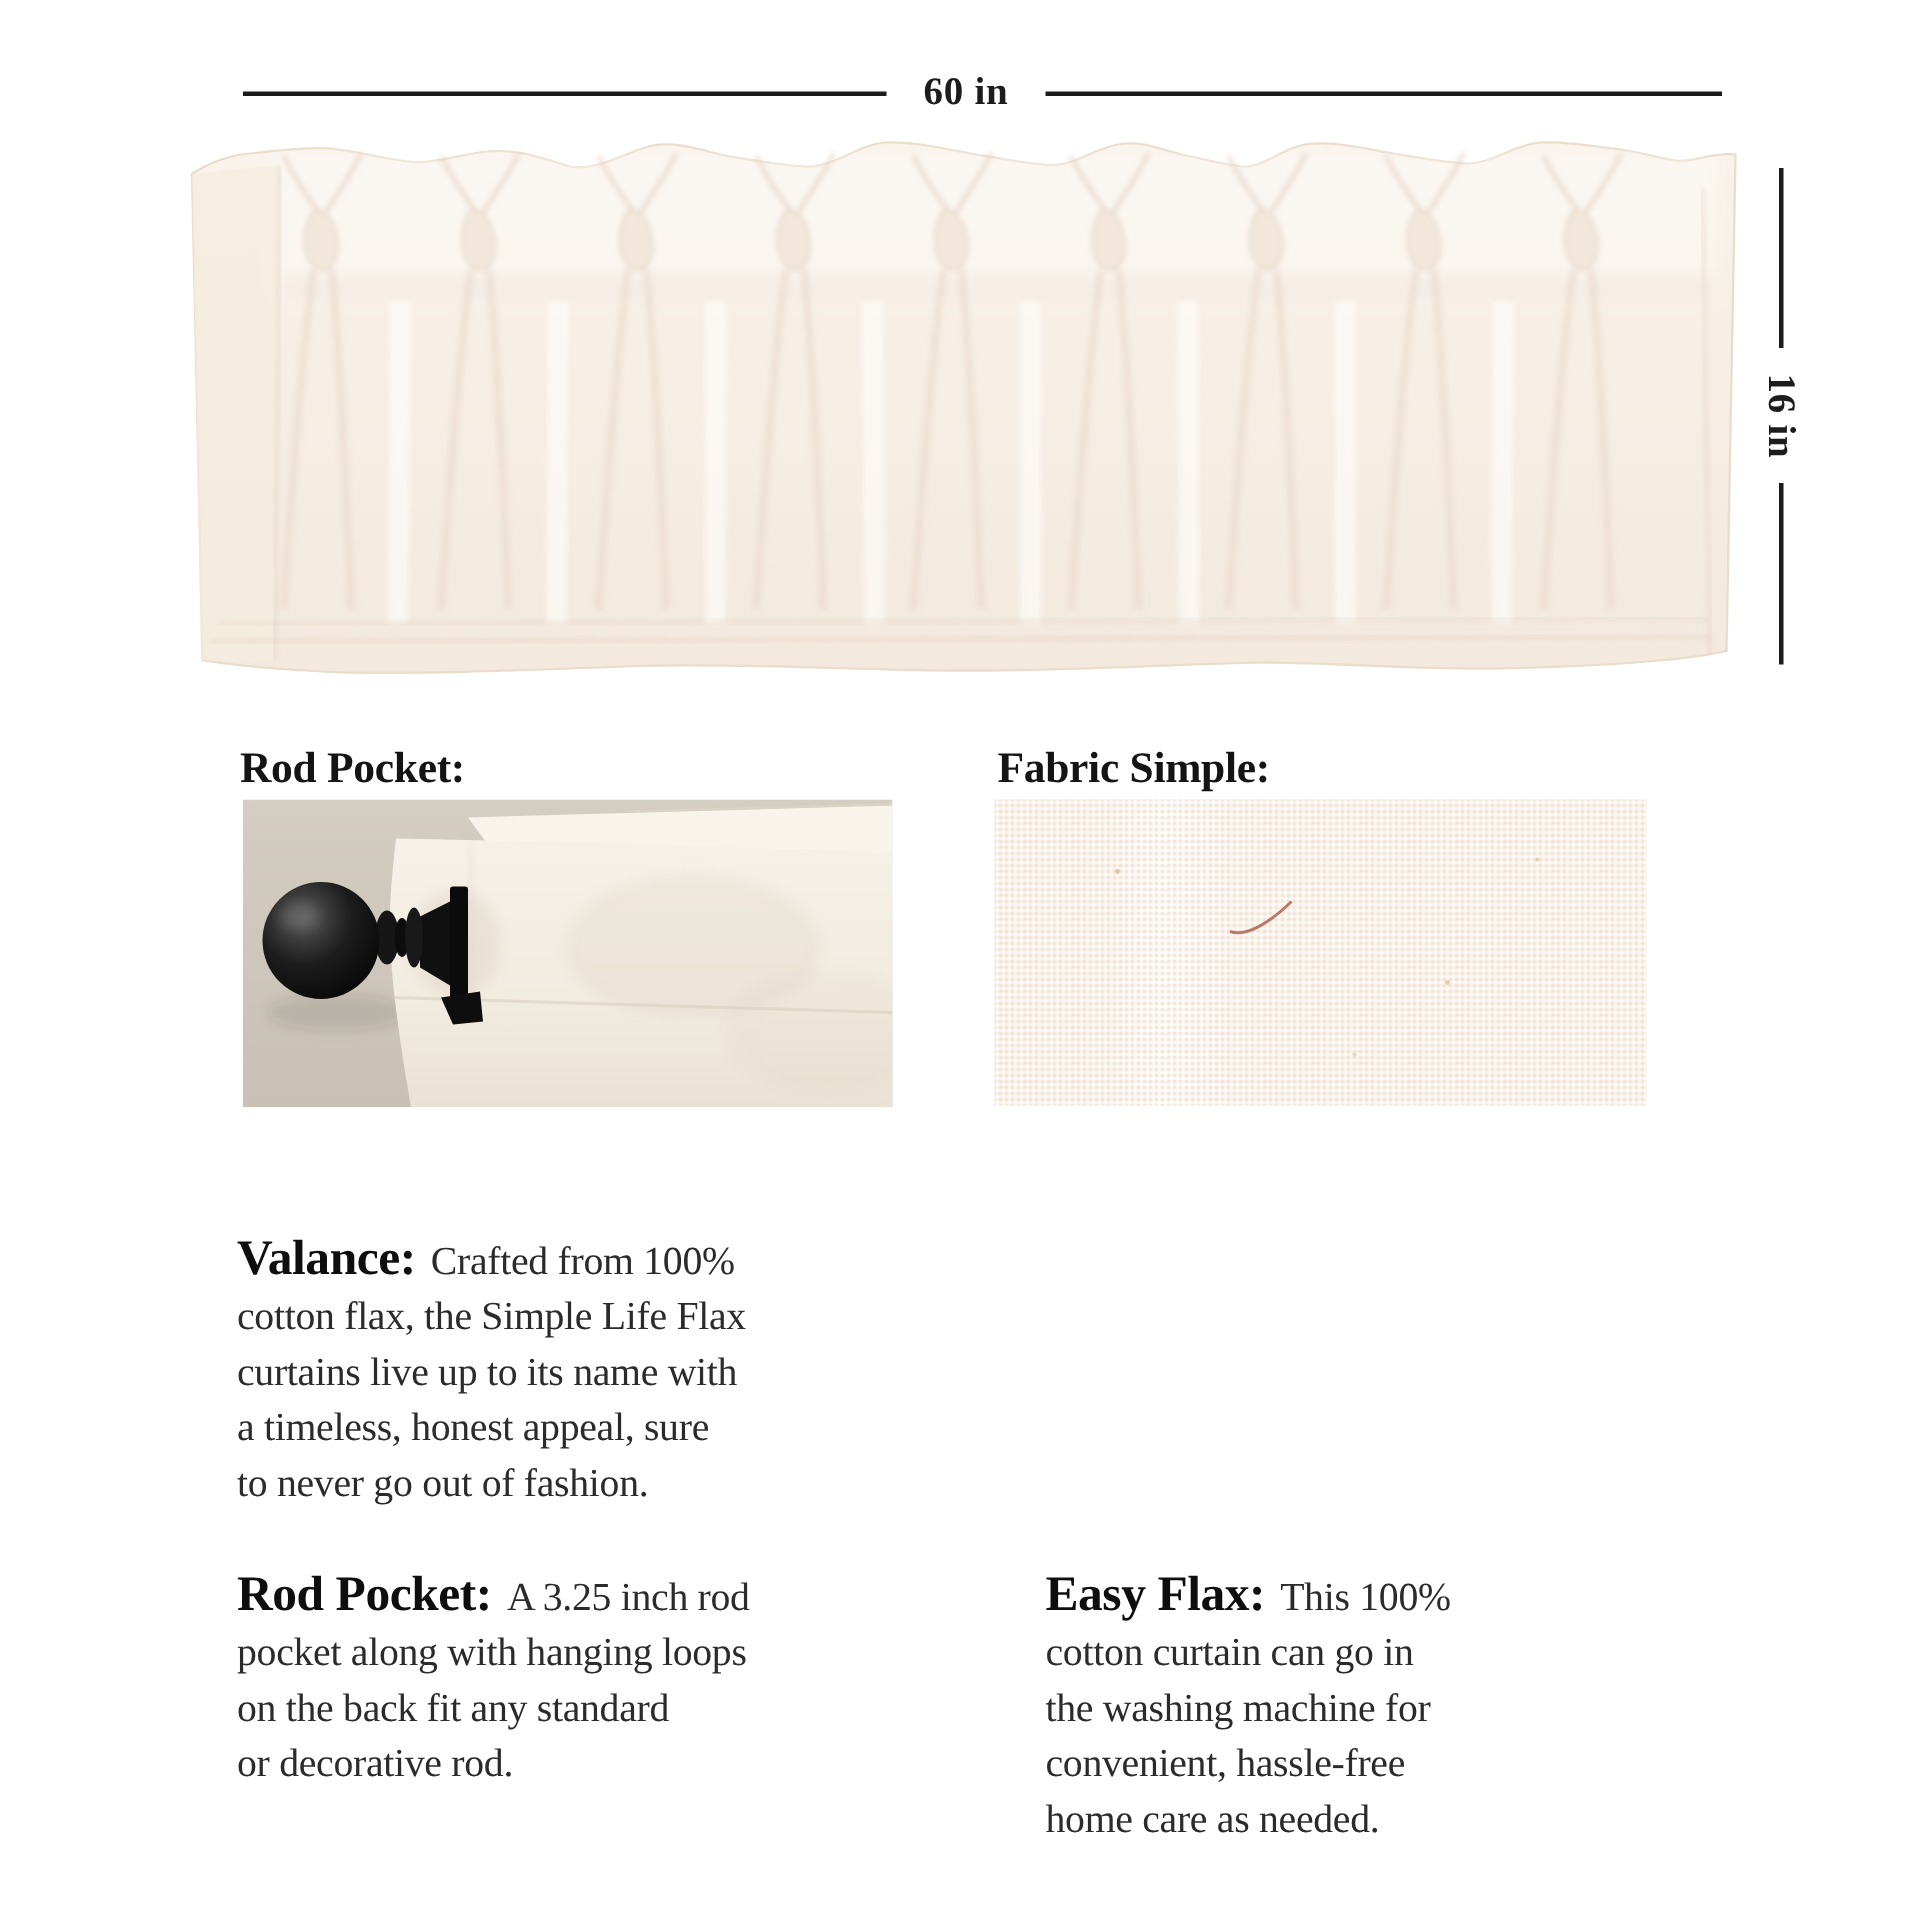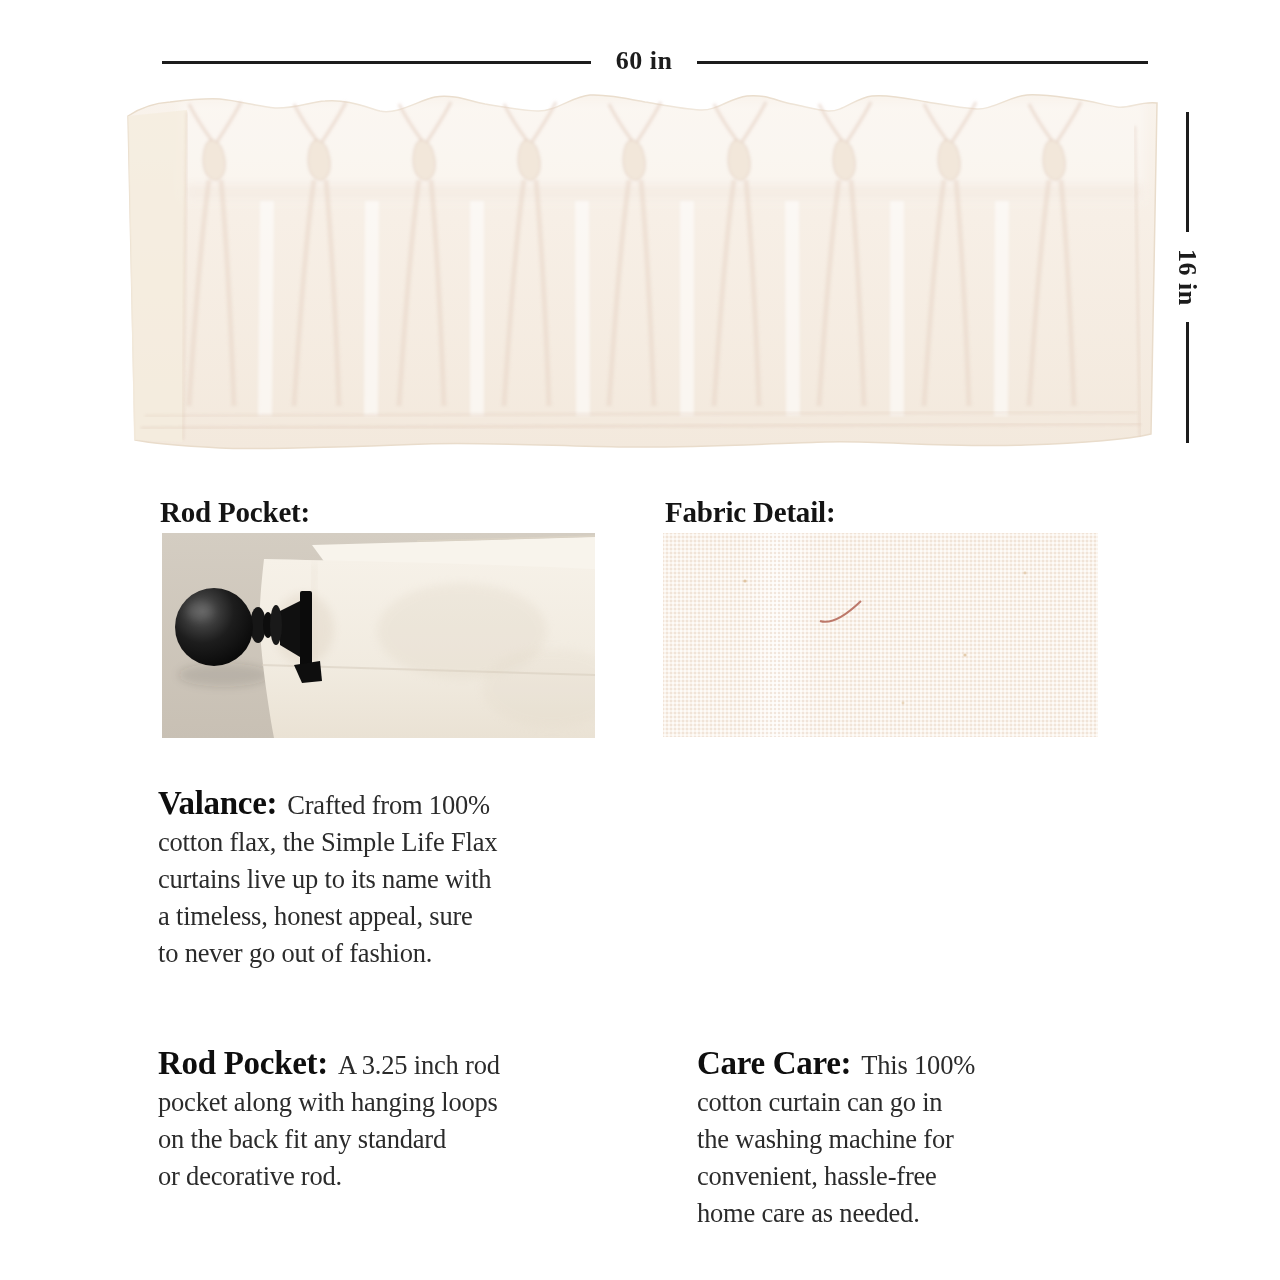--- a/index.html
+++ b/index.html
@@ -171,48 +171,48 @@
       <rect x="138" y="58" width="12" height="82" rx="2" fill="#0b0b0b"></rect>
       <path d="M132,132 L158,128 L160,148 L140,150 Z" fill="#0e0e0e"></path>
       <ellipse cx="96" cy="92" rx="8" ry="18" fill="#161616"></ellipse>
       <ellipse cx="106" cy="92" rx="5" ry="13" fill="#0d0d0d"></ellipse>
       <ellipse cx="114" cy="92" rx="6" ry="20" fill="#191919"></ellipse>
       <circle cx="52" cy="94" r="39" fill="url(#ball)"></circle>
       <ellipse cx="38" cy="78" rx="13" ry="9" fill="#777777" opacity="0.45" filter="url(#psoft)"></ellipse>
     </g>
   </svg>
 
-  <div class="abs photo-heading" style="left:665px;top:498px;">Fabric Detail:</div>
+  <div class="abs photo-heading" style="left:665px;top:498px;">Fabric Simple:</div>
   <div class="abs fabric-detail" style="left:663px;top:533px;width:435px;height:204px;">
     <svg width="435" height="204" viewBox="0 0 435 204" style="position:absolute;left:0;top:0;">
       <path d="M157,88 Q172,93 198,68" stroke="#b26353" stroke-width="2" fill="none" opacity="0.85"></path>
       <circle cx="82" cy="48" r="1.6" fill="#d9b98f" opacity="0.8"></circle>
       <circle cx="302" cy="122" r="1.6" fill="#d9b98f" opacity="0.7"></circle>
       <circle cx="362" cy="40" r="1.4" fill="#d9b98f" opacity="0.6"></circle>
       <circle cx="240" cy="170" r="1.4" fill="#e0c39c" opacity="0.6"></circle>
     </svg>
   </div>
 
-  <p class="feature abs" style="left:158px;top:748px;width:520px;">
+  <p class="feature abs" style="left:158px;top:784px;width:520px;">
     <span class="lead">Valance:</span><span>Crafted from 100%
 cotton flax, the Simple Life Flax
 curtains live up to its name with
 a timeless, honest appeal, sure
 to never go out of fashion.</span>
   </p>
 
 
   <p class="feature abs" style="left:158px;top:1008px;width:520px;">
     <span class="lead">Rod Pocket:</span><span>A 3.25 inch rod
 pocket along with hanging loops
 on the back fit any standard
 or decorative rod.</span>
   </p>
 
   <p class="feature abs" style="left:697px;top:1008px;width:520px;">
-    <span class="lead">Care Care:</span><span>This 100%
+    <span class="lead">Easy Flax:</span><span>This 100%
 cotton curtain can go in
 the washing machine for
 convenient, hassle-free
 home care as needed.</span>
   </p>
 
 </div>
 
 </body></html>

